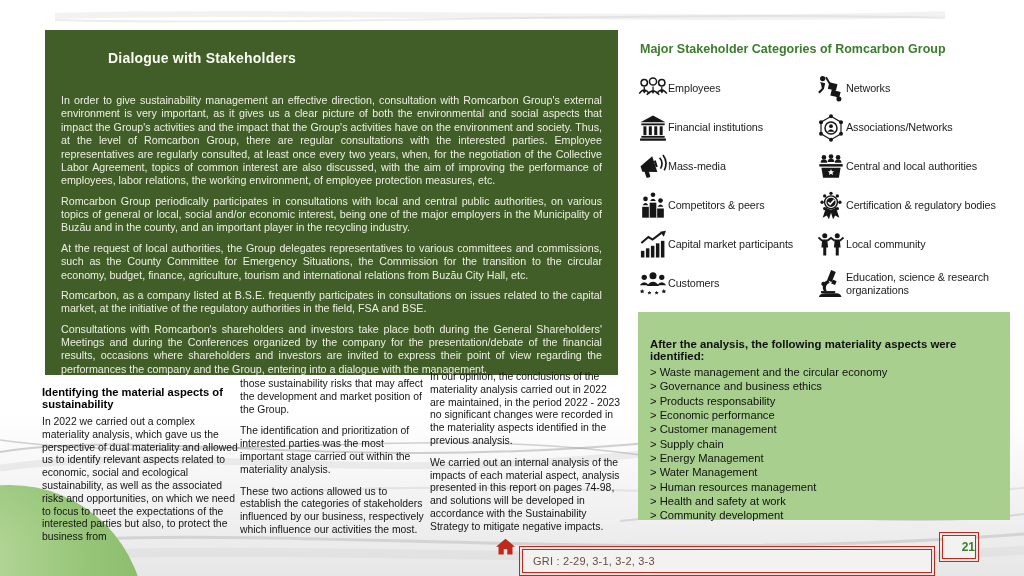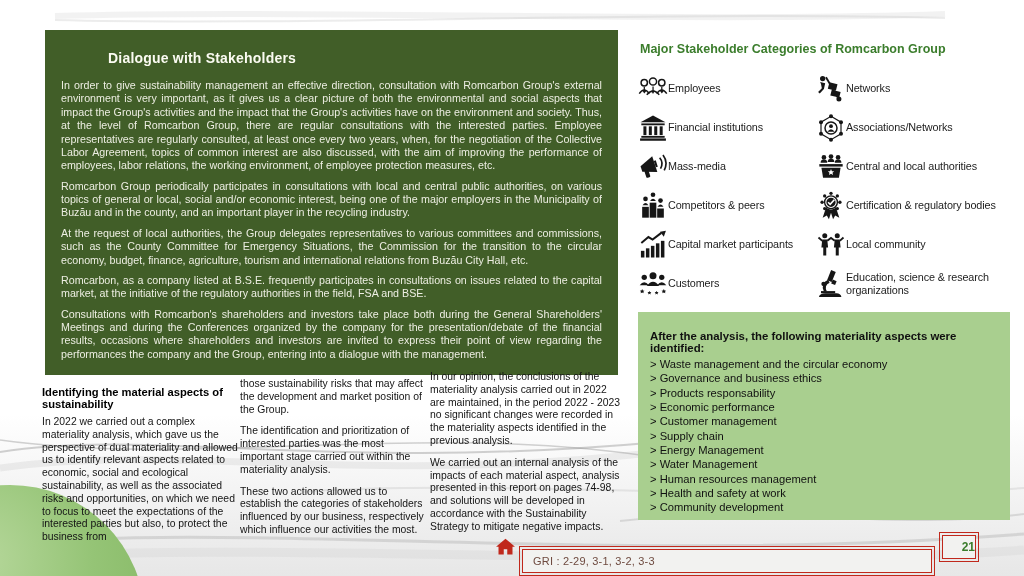--- a/index.html
+++ b/index.html
@@ -12,34 +12,34 @@
   .green-circle{
     position:absolute;left:-125px;top:485px;width:270px;height:270px;border-radius:50%;
     background:radial-gradient(circle at 38% 28%, #b7d89c 0%, #95c476 45%, #7cb15a 100%);
     z-index:0;
   }
   
   .dialogue-box{
     position:absolute;left:45px;top:30px;width:573px;height:345px;box-sizing:border-box;
     background:#415e28;padding:18px 16px 10px 16px;z-index:1;
   }
-  .dialogue-box h2{margin:2px 0 13px 0;font-size:14px;color:#fbfbf2;letter-spacing:.2px;padding-left:47px;}
+  .dialogue-box h2{margin:2px 0 28px 0;font-size:14px;color:#fbfbf2;letter-spacing:.2px;padding-left:47px;}
   .dialogue-box p{margin:0 0 7px 0;font-size:10.7px;line-height:1.25;color:#edeee2;text-align:justify;}
   
   .stakeholder-panel{position:absolute;left:638px;top:42px;width:372px;z-index:1;}
   .stakeholder-panel h3{margin:0 0 13px 2px;font-size:12.5px;color:#3b7d2c;}
   .stk-grid{display:grid;grid-template-columns:178px 194px;grid-auto-rows:39px;align-items:center;}
   .stk-item{display:flex;align-items:center;gap:0;}
   .stk-item .icon{flex:0 0 30px;width:30px;height:30px;display:flex;align-items:center;justify-content:center;}
   .stk-item .icon svg{width:30px;height:30px;}
   .stk-label{font-size:10.8px;color:#1c1c1c;line-height:1.12;letter-spacing:-0.1px;}
   
   .materiality-box{
     position:absolute;left:638px;top:312px;width:372px;height:208px;box-sizing:border-box;
-    background:#a9cf8f;padding:16px 12px;z-index:1;
+    background:#a9cf8f;padding:24px 12px;z-index:1;
   }
   .materiality-box h4{margin:2px 0 3px 0;font-size:11.4px;color:#101010;}
   .materiality-box ul{margin:0;padding:0;list-style:none;}
   .materiality-box li{font-size:11.2px;line-height:1.28;color:#111;}
   
   .aspects-col{position:absolute;z-index:1;}
   .aspects-col h5{margin:0 0 6px 0;font-size:11.2px;color:#000;}
   .aspects-col p{margin:0 0 9px 0;font-size:10.4px;line-height:1.23;color:#141414;}
   .col1{left:42px;top:386px;width:196px;}
   .col2{left:240px;top:378px;width:187px;}

